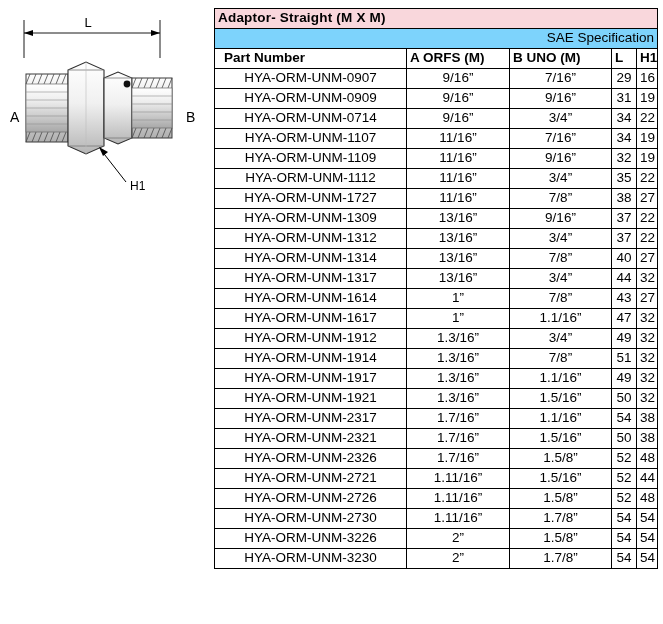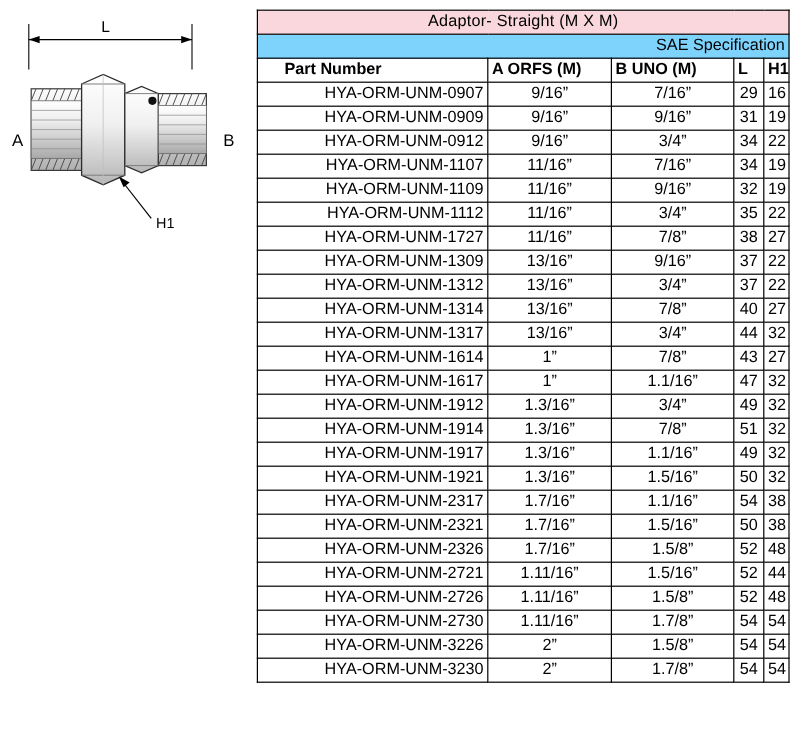--- a/index.html
+++ b/index.html
@@ -47,42 +47,42 @@
   table.spec td, table.spec th {
     border: 1px solid #000000;
     font-size: 13.5px;
     padding: 1px 3px;
     line-height: 1.25;
     height: 20px;
     box-sizing: border-box;
   }
   .title-cell {
     background: #f9d7dc;
-    text-align: center;
-    font-weight: normal;
+    text-align: left;
+    font-weight: bold;
     font-size: 15px;
     letter-spacing: 0.2px;
   }
   .subtitle-cell {
     background: #7dd3fc;
     text-align: right;
     font-weight: normal;
     font-size: 15px;
   }
   .hdr {
     font-weight: bold;
     font-size: 13.5px;
     background: #ffffff;
   }
   .hdr.part {
     text-align: left;
-    padding-left: 22px;
+    padding-left: 9px;
   }
   td.part {
-    text-align: right;
+    text-align: center;
     padding-left: 5px;
     white-space: nowrap;
   }
   td.ctr {
     text-align: center;
   }
   col.c-part { width: 192px; }
   col.c-a    { width: 103px; }
   col.c-b    { width: 102px; }
   col.c-l    { width: 25px; }
@@ -235,21 +235,21 @@
             <td class="ctr">16</td>
           </tr>
           <tr>
             <td class="part">HYA-ORM-UNM-0909</td>
             <td class="ctr">9/16”</td>
             <td class="ctr">9/16”</td>
             <td class="ctr">31</td>
             <td class="ctr">19</td>
           </tr>
           <tr>
-            <td class="part">HYA-ORM-UNM-0912</td>
+            <td class="part">HYA-ORM-UNM-0714</td>
             <td class="ctr">9/16”</td>
             <td class="ctr">3/4”</td>
             <td class="ctr">34</td>
             <td class="ctr">22</td>
           </tr>
           <tr>
             <td class="part">HYA-ORM-UNM-1107</td>
             <td class="ctr">11/16”</td>
             <td class="ctr">7/16”</td>
             <td class="ctr">34</td>

